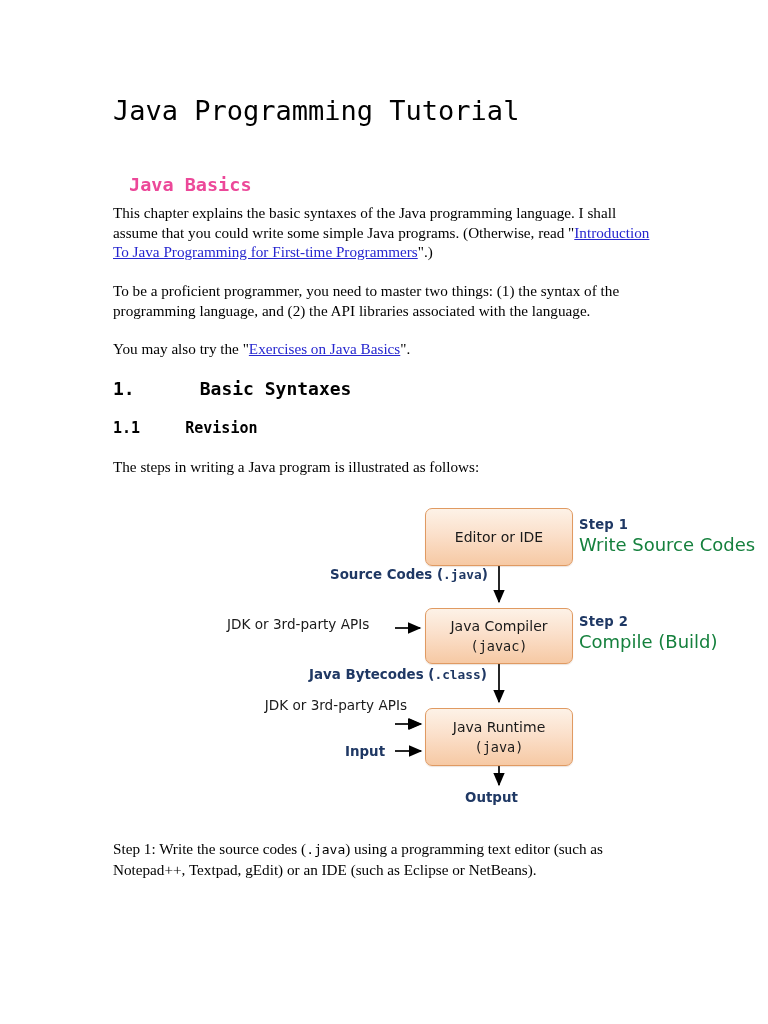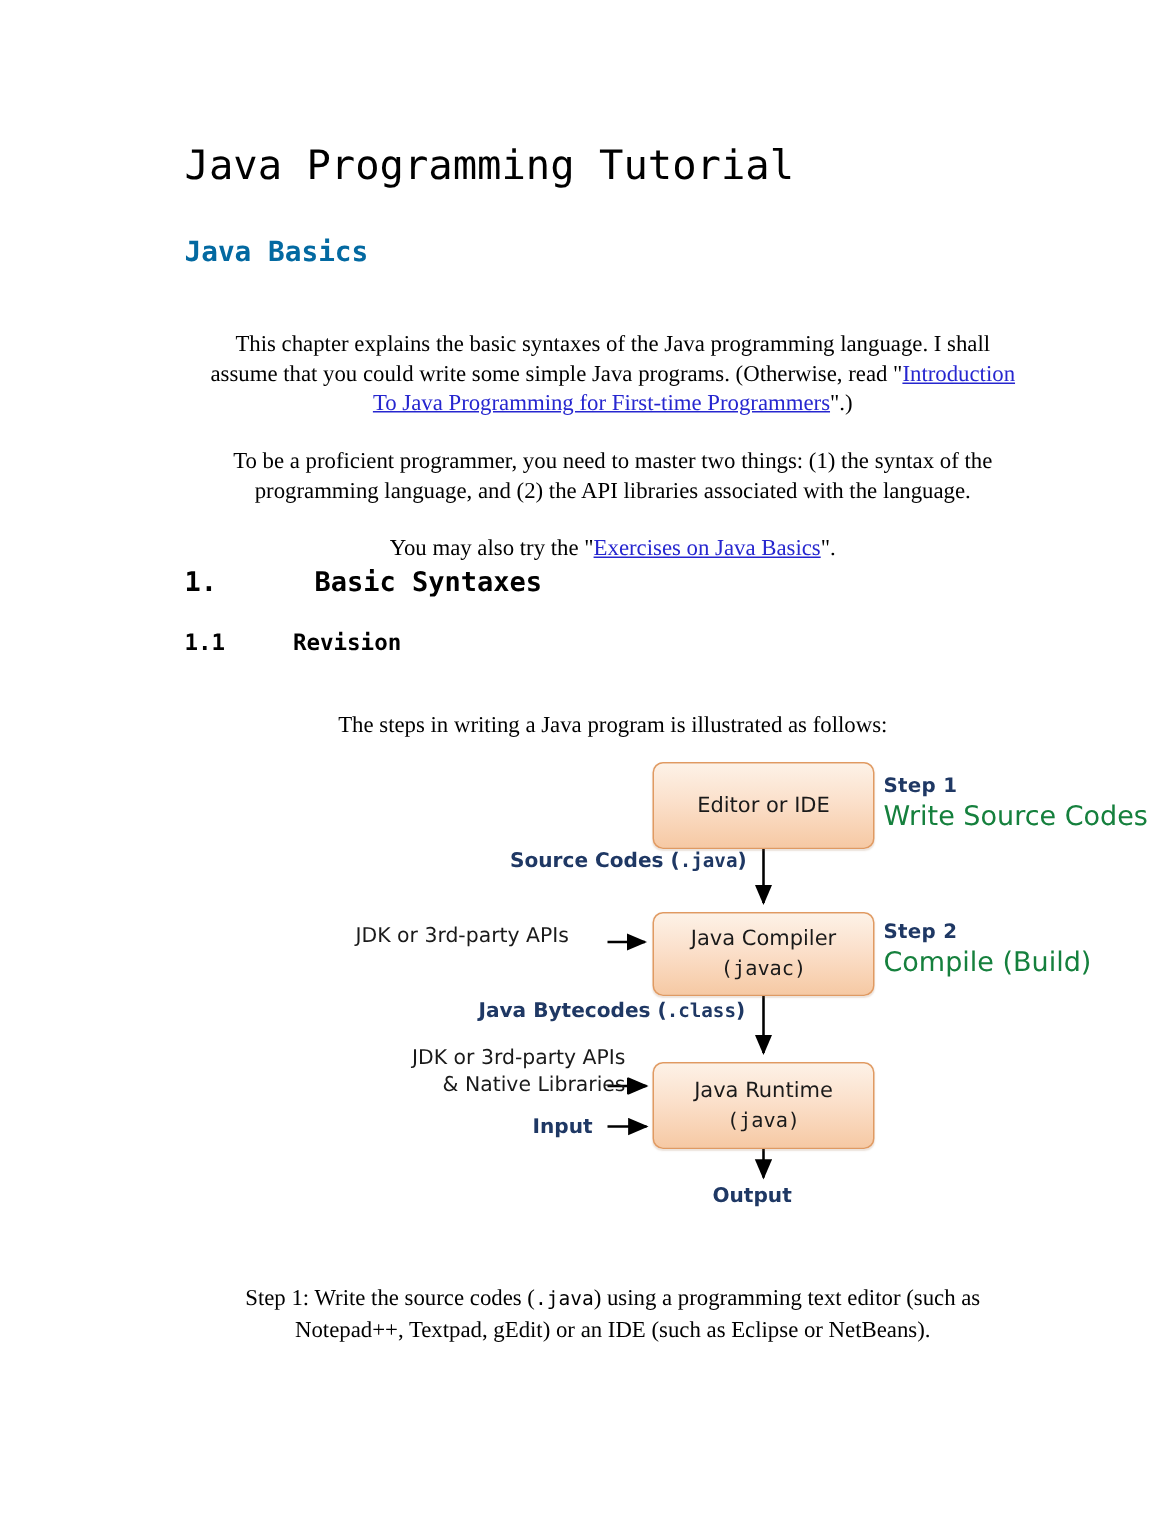--- a/index.html
+++ b/index.html
@@ -12,21 +12,21 @@
     height: 1024px;
     position: relative;
     overflow: hidden;
     font-family: "Liberation Serif", "DejaVu Serif", serif;
     color: #000000;
     -webkit-font-smoothing: antialiased;
   }
 
   .page {
     position: absolute;
-    left: 123px;
+    left: 113px;
     top: 0;
     width: 535px;
     height: 1024px;
     text-decoration: underline;
   }
 
   
   .doc-title {
     font-family: "DejaVu Sans Mono", "Liberation Mono", monospace;
     font-size: 27px;
@@ -37,26 +37,26 @@
     position: absolute;
     top: 95px;
     left: 0;
     white-space: nowrap;
     color: #000;
   }
   .doc-subtitle {
     font-family: "DejaVu Sans Mono", "Liberation Mono", monospace;
     font-size: 18.5px;
     font-weight: 700;
-    margin: 0;
+    margin: 16px;
     position: absolute;
     top: 158px;
     left: 0;
     white-space: nowrap;
-    color: #0369a1;
+    color: #ec4899;
   }
   .sec-h {
     font-family: "DejaVu Sans Mono", "Liberation Mono", monospace;
     font-size: 18px;
     font-weight: 700;
     margin: 0;
     position: absolute;
     left: 0;
     white-space: pre;
     color: #000;
@@ -64,22 +64,22 @@
   #sec1 { top: 378px; }
   #sec11 { top: 419px; font-size: 15px; }
 
   
   .para {
     position: absolute;
     left: 0;
     width: 537px;
     font-size: 15.2px;
     line-height: 19.6px;
-    margin: 17px;
-    text-align: center;
+    margin: 0;
+    text-align: left;
     color: #000;
   }
   #p1 { top: 203px; }
   #p2 { top: 281px; }
   #p3 { top: 339px; }
   #p4 { top: 457px; }
   #p5 { top: 839px; }
 
   a.link {
     color: #2626cf;
@@ -258,20 +258,19 @@
     <div class="flowlbl" id="lbl-bytecodes"><span>Java Bytecodes (</span><span class="mono-b">.class</span><span>)</span></div>
 
     <div class="flowlbl" id="lbl-input">Input</div>
 
     <div class="flowlbl" id="lbl-output">Output</div>
 
     <div class="apilbl" id="lbl-api1">JDK or 3rd-party APIs</div>
 
     <div class="apilbl" id="lbl-api2">
       <div>JDK or 3rd-party APIs</div>
-      <div>&amp; Native Libraries</div>
     </div>
 
   </div>
 
   <p class="para" id="p5"><span>Step 1: Write the source codes (</span><span class="mono-inline">.java</span><span>) using a programming text editor (such as Notepad++, Textpad, gEdit) or an IDE (such as Eclipse or NetBeans).</span></p>
 
 </div>
 
 </body></html>

